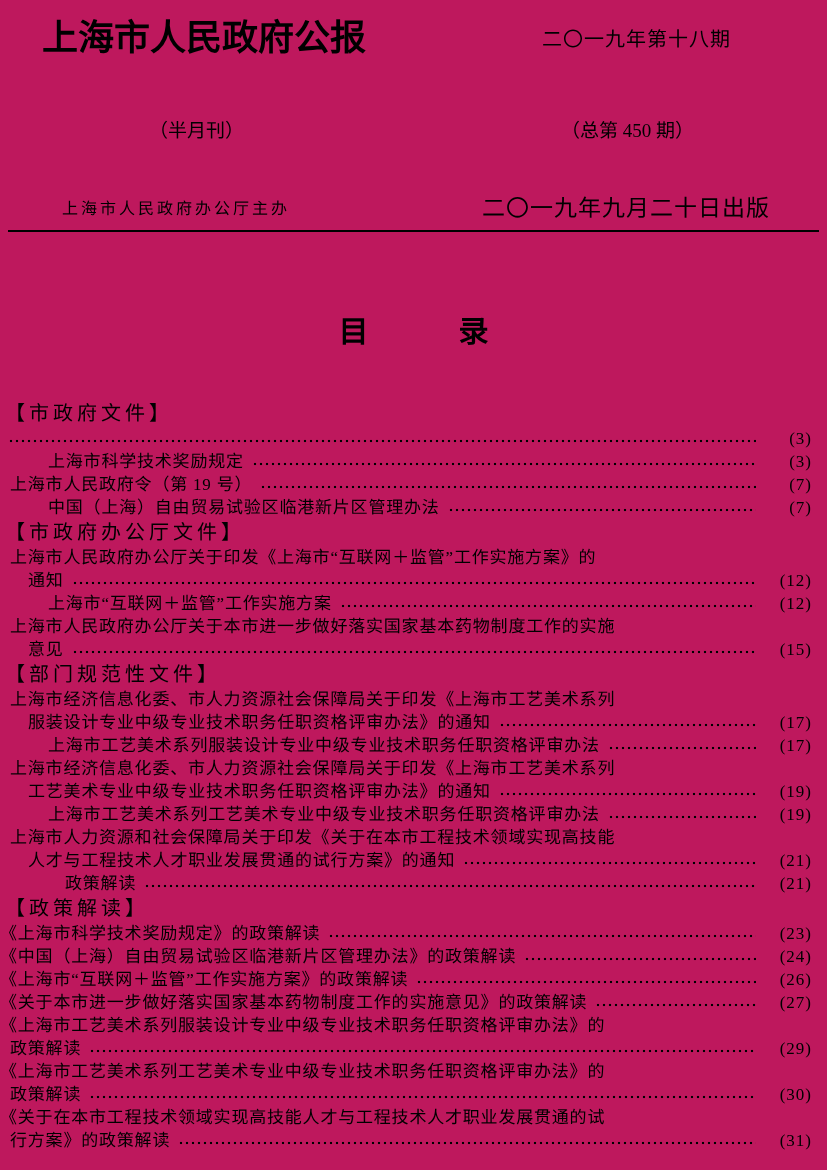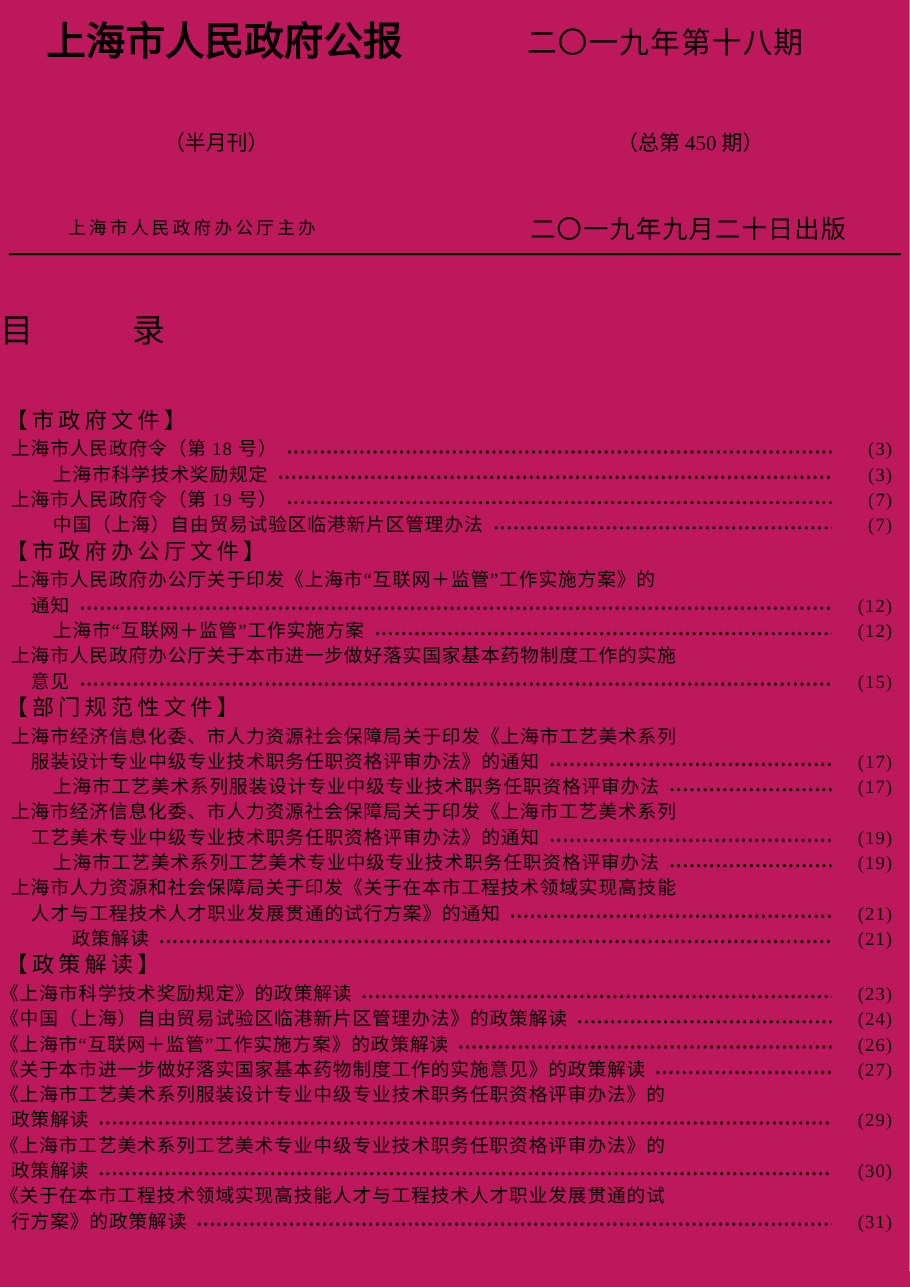--- a/index.html
+++ b/index.html
@@ -7,29 +7,29 @@
   body {
     width: 827px; height: 1170px;
     background: #ffffff; color: #000000;
     font-family: "Liberation Serif", "DejaVu Serif", serif;
   }
   .page { position: relative; width: 827px; height: 1170px; overflow: hidden; background: #be185d; }
 
   
   .m-row1 { display: flex; justify-content: space-between; align-items: flex-start; padding: 18px 96px 0 42px; }
   .gz-title { margin: 0; font-size: 36px; font-weight: bold; line-height: 40px; letter-spacing: 0px; }
-  .gz-issue { font-size: 27px; line-height: 26px; padding-top: 8px; letter-spacing: 1px; }
+  .gz-issue { font-size: 20px; line-height: 26px; padding-top: 8px; letter-spacing: 1px; }
   .m-row2 { display: flex; justify-content: space-between; margin-top: 62px; padding: 0 133px 0 149px; font-size: 19px; line-height: 22px; }
   .m-row3 { display: flex; justify-content: space-between; margin-top: 54px; padding: 0 57px 0 62px; line-height: 26px; }
   .m-publisher { font-size: 16px; letter-spacing: 3px; }
   .m-date { font-size: 23px; letter-spacing: 1px; }
   .rule { border-top: 2px solid #000; margin: 8px 8px 0 8px; }
 
   
-  .toc-title { font-size: 30px; font-weight: normal; margin: 54px 0 0 0; line-height: 32px; }
+  .toc-title { text-align: center; font-size: 30px; font-weight: bold; margin: 84px 0 0 0; line-height: 32px; }
   .toc { margin-top: 52px; padding-right: 15px; font-size: 17px; letter-spacing: 0.8px; }
   .sec  { height: 27px; line-height: 27px; font-size: 20px; letter-spacing: 4px; padding-left: 5px; white-space: nowrap; }
   .trow { display: flex; height: 23px; line-height: 23px; white-space: nowrap; }
   .txt  { flex: 0 0 auto; }
   .leader {
     flex: 1 1 auto;
     margin: 0 10px 0 8px;
     background-image: radial-gradient(circle at 3px 14px, #000 1.2px, transparent 1.6px);
     background-size: 6px 23px;
     background-repeat: repeat-x;
@@ -63,21 +63,20 @@
     </div>
     <div class="rule"></div>
   </header>
 
   <h2 class="toc-title">目　　　录</h2>
 
   <main class="toc">
 
     <div class="sec">【市政府文件】</div>
     <div class="trow">
-      <span class="txt i0">上海市人民政府令（第 18 号）</span>
       <span class="leader"></span>
       <span class="pg">(3)</span>
     </div>
     <div class="trow">
       <span class="txt i1">上海市科学技术奖励规定</span>
       <span class="leader"></span>
       <span class="pg">(3)</span>
     </div>
     <div class="trow">
       <span class="txt i0">上海市人民政府令（第 19 号）</span>

